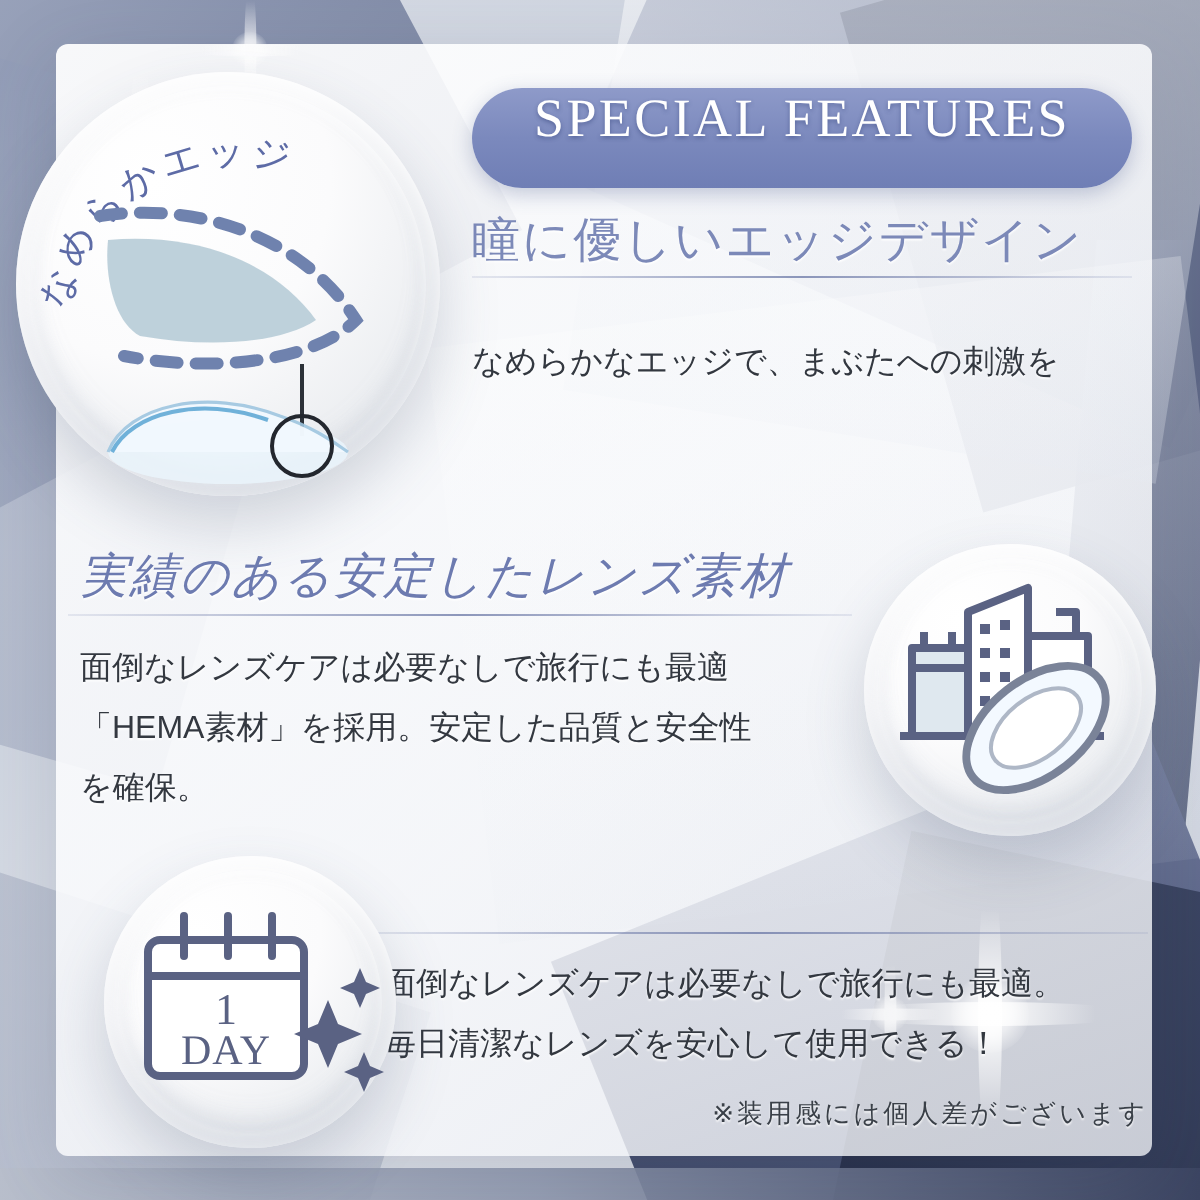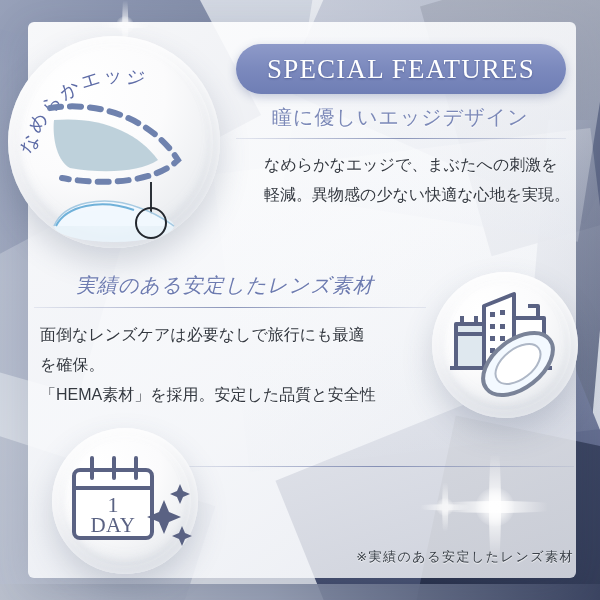--- a/index.html
+++ b/index.html
@@ -116,58 +116,57 @@
   .spark-4 { right: 120px; bottom: 58px; width: 70px; height: 70px; opacity: .8; }
 
   
   .title-pill {
     position: absolute;
     left: 236px; top: 44px;
     width: 330px; height: 50px;
     border-radius: 26px;
     background: linear-gradient(180deg, #8e9ac9 0%, #7b89bd 50%, #6f7eb5 100%);
     box-shadow: 0 3px 10px rgba(70,85,140,.30);
-    display: flex; align-items: center; justify-content: center;
+    display: flex; justify-content: center;
   }
   .title-pill span {
     font-family: "Liberation Serif", "DejaVu Serif", serif;
     font-size: 27px;
     letter-spacing: 1.2px;
     color: #ffffff;
     white-space: nowrap;
     text-shadow: 0 1px 2px rgba(40,55,110,.45);
   }
 
   
   .headline {
     position: absolute;
-    font-size: 20px;
+    font-size: 24px;
     color: #7c89b8;
     letter-spacing: 1px;
     white-space: nowrap;
     text-shadow: 0 1px 1px rgba(255,255,255,.9);
-    margin-left: 36px;
   }
   .rule {
     position: absolute;
     height: 1px;
     background: linear-gradient(90deg, rgba(125,137,180,.15), rgba(105,118,165,.75), rgba(125,137,180,.15));
   }
   .body-text {
     position: absolute;
     font-size: 16px;
     line-height: 30px;
     color: #333840;
     white-space: nowrap;
   }
   .body-text div { text-shadow: 0 1px 1px rgba(255,255,255,.85); }
 
   .sec1-head { left: 236px; top: 104px; }
   .sec1-rule { left: 236px; top: 138px; width: 330px; }
-  .sec1-body { left: 236px; top: 150px; margin-left: 28px; }
+  .sec1-body { left: 236px; top: 167px; }
 
   .sec2-head { left: 40px;  top: 272px; color: #6d7bb0; font-style: italic; }
   .sec2-rule { left: 34px;  top: 307px; width: 392px; }
   .sec2-body { left: 40px;  top: 320px; }
 
   .sec3-head { left: 186px; top: 432px; }
   .sec3-rule { left: 182px; top: 466px; width: 392px; }
   .sec3-body { left: 192px; top: 478px; }
 
   .footnote {
@@ -269,21 +268,20 @@
     </div>
 
   <div class="title-pill">
     <span>SPECIAL FEATURES</span>
   </div>
 
   <div class="headline sec1-head">瞳に優しいエッジデザイン</div>
   <div class="rule sec1-rule"></div>
   <div class="body-text sec1-body">
     <div>なめらかなエッジで、まぶたへの刺激を</div>
-    <div>軽減。異物感の少ない快適な心地を実現。</div>
   </div>
 
   <div class="badge badge-edge"></div>
 
   <svg class="arc-caption" viewBox="0 0 212 212">
     <defs>
       <path id="arcpath" d="M 24,128 A 86,86 0 0 1 188,96" fill="none"></path>
     </defs>
     <text>
       <textPath href="#arcpath" startOffset="4%">なめらかエッジ</textPath>
@@ -301,22 +299,22 @@
     <ellipse cx="106" cy="190" rx="60" ry="16" fill="#eaf4fb" opacity=".85"></ellipse>
     <path d="M 46,190 C 56,166 96,158 132,172 C 150,178 160,186 166,190" fill="#f2f9ff" opacity=".9" stroke="#9fc6e0" stroke-width="1.6"></path>
     <path d="M 48,190 C 58,170 92,162 126,174" fill="none" stroke="#4f9fd0" stroke-width="2" opacity=".8"></path>
     <circle cx="143" cy="187" r="15" fill="none" stroke="#23272e" stroke-width="2"></circle>
   </svg>
 
   <div class="headline sec2-head">実績のある安定したレンズ素材</div>
   <div class="rule sec2-rule"></div>
   <div class="body-text sec2-body">
     <div>面倒なレンズケアは必要なしで旅行にも最適</div>
+    <div>「HEMA素材」を採用。安定した品質と安全性</div>
     <div>を確保。</div>
-    <div>「HEMA素材」を採用。安定した品質と安全性</div>
   </div>
 
   <div class="badge badge-factory"></div>
   <svg class="factory-art" viewBox="0 0 146 146">
     <g stroke="#5a6283" stroke-width="4" fill="none" stroke-linejoin="round">
 
       <path d="M 52,34 L 82,22 L 82,96 L 52,96 Z" fill="#ffffff"></path>
 
       <path d="M 24,52 L 52,52 L 52,96 L 24,96 Z" fill="#dfe8ef"></path>
       <path d="M 24,62 L 52,62"></path>
@@ -338,32 +336,36 @@
       <rect x="68" y="76" width="5" height="5"></rect>
     </g>
 
     <g transform="rotate(-38 86 92)">
       <ellipse cx="86" cy="92" rx="40" ry="24" fill="#f3f9ff" stroke="#7a8398" stroke-width="4"></ellipse>
       <ellipse cx="86" cy="92" rx="26" ry="15" fill="#ffffff" stroke="#aeb7c6" stroke-width="2"></ellipse>
     </g>
   </svg>
 
   <div class="rule sec3-rule"></div>
+  <div class="body-text sec3-body">
+    <div>面倒なレンズケアは必要なしで旅行にも最適。</div>
+    <div>毎日清潔なレンズを安心して使用できる！</div>
+  </div>
 
   <div class="badge badge-day"></div>
   <svg class="day-art" viewBox="0 0 146 146">
     <g stroke="#5a6283" stroke-width="4" fill="none" stroke-linecap="round" stroke-linejoin="round">
       <rect x="22" y="42" width="78" height="68" rx="6" fill="#ffffff"></rect>
       <path d="M 22,60 L 100,60"></path>
       <path d="M 40,30 L 40,50 M 62,30 L 62,50 M 84,30 L 84,50"></path>
     </g>
     <text class="day-num" x="61" y="84" text-anchor="middle">1</text>
     <text class="day-word" x="61" y="104" text-anchor="middle">DAY</text>
     <g fill="#5a6283">
       <path d="M 112,72 L 117,84 L 129,89 L 117,94 L 112,106 L 107,94 L 95,89 L 107,84 Z"></path>
       <path d="M 128,56 L 131,63 L 138,66 L 131,69 L 128,76 L 125,69 L 118,66 L 125,63 Z"></path>
       <path d="M 130,98 L 133,105 L 140,108 L 133,111 L 130,118 L 127,111 L 120,108 L 127,105 Z"></path>
     </g>
   </svg>
 
-  <div class="footnote">※実績のある安定したレンズ素材</div>
+  <div class="footnote">※装用感には個人差がございます</div>
 
 </div>
 
 </body></html>

